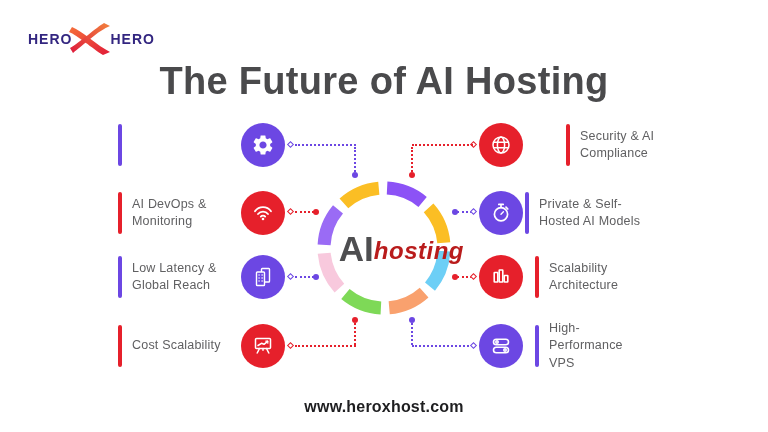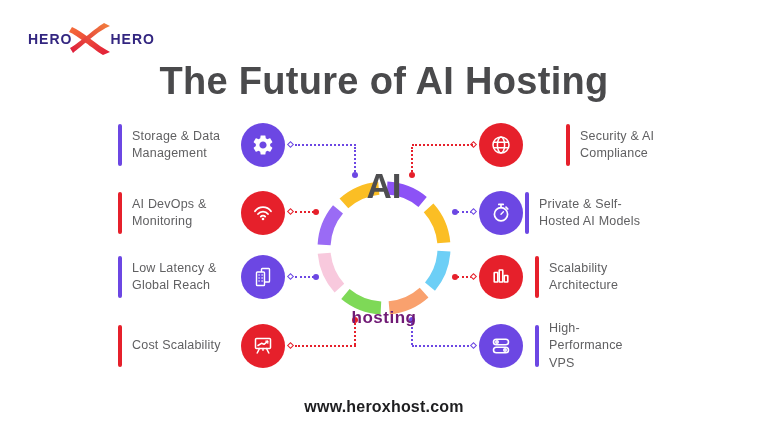--- a/index.html
+++ b/index.html
@@ -35,23 +35,23 @@
   .c-red { border-color:#e6202b; }
   .dot { position:absolute; width:6px; height:6px; border-radius:50%; }
   .dot-purple { background:#6c47e3; }
   .dot-red { background:#e6202b; }
   .dmd { position:absolute; width:5px; height:5px; background:#fff; transform:rotate(45deg); border:1.2px solid; }
   .dmd-purple { border-color:#6c47e3; }
   .dmd-red { border-color:#e6202b; }
   
   .ring-wrap { position:absolute; left:304px; top:168px; width:160px; height:160px; }
   .ring-center { position:absolute; left:304px; top:168px; width:160px; height:160px;
-    display:flex; flex-direction:column; align-items:center; justify-content:space-between; }
+    display:flex; flex-direction:row; align-items:center; justify-content:flex-end; }
   .ring-center .ai { font-size:35px; font-weight:bold; color:#4e4e50; line-height:1; }
-  .ring-center .hosting { font-size:17px; font-weight:bold; color:#701a75; margin-top:5px; letter-spacing:0.5px; }
+  .ring-center .hosting { font-size:24px; font-weight:bold; color:#b91c1c; margin-top:5px; letter-spacing:0.5px;font-style:italic; }
   
   .footer { position:absolute; left:0; top:398px; width:768px; text-align:center;
     font-size:16px; font-weight:bold; color:#1e1e20; letter-spacing:0.2px; }
 </style>
 </head>
 <body>
 
 <div class="stage">
 
   <div class="logo">
@@ -70,21 +70,20 @@
       <path d="M3,5 C13,9 29,24 41,30 L34,33 C24,27 8,13 0,10 Z" fill="url(#xg)"></path>
       <path d="M41,4 C30,8 13,24 4,31 L1,26 C10,21 28,5 35,1 Z" fill="url(#xg2)"></path>
     </svg>
     <span class="logo-word">HERO</span>
   </div>
 
   <div class="title">The Future of AI Hosting</div>
 
   <div class="item-row" style="left:118px; top:115px;">
     <div class="accent-bar accent-purple"></div>
-    <div class="item-label lw">Storage &amp; Data Management</div>
   </div>
   <div class="item-row" style="left:118px; top:183px;">
     <div class="accent-bar accent-red"></div>
     <div class="item-label lw">AI DevOps &amp; Monitoring</div>
   </div>
   <div class="item-row" style="left:118px; top:247px;">
     <div class="accent-bar accent-purple"></div>
     <div class="item-label lw">Low Latency &amp; Global Reach</div>
   </div>
   <div class="item-row" style="left:118px; top:316px;">

